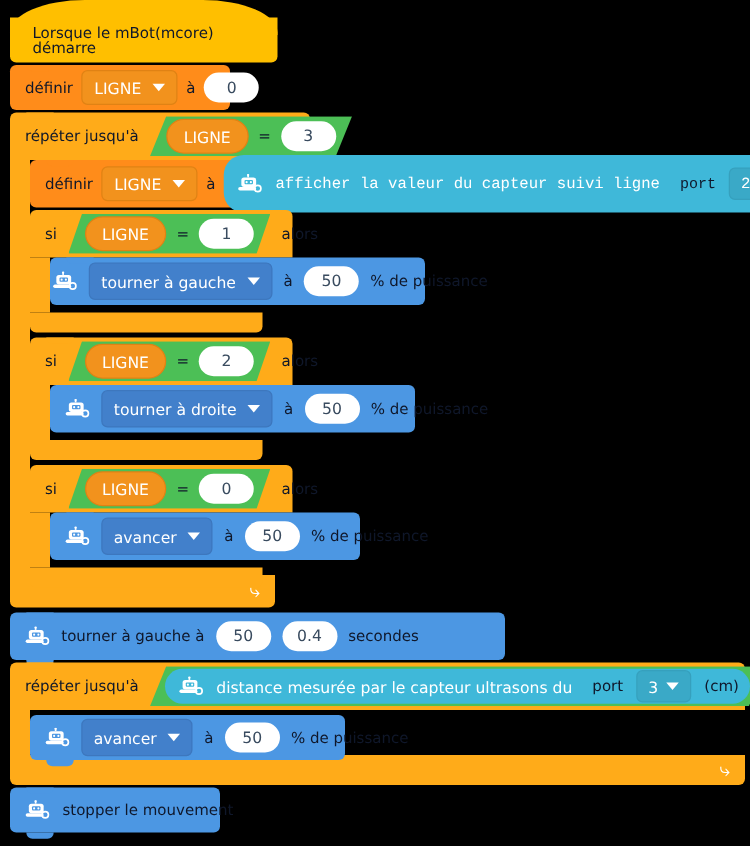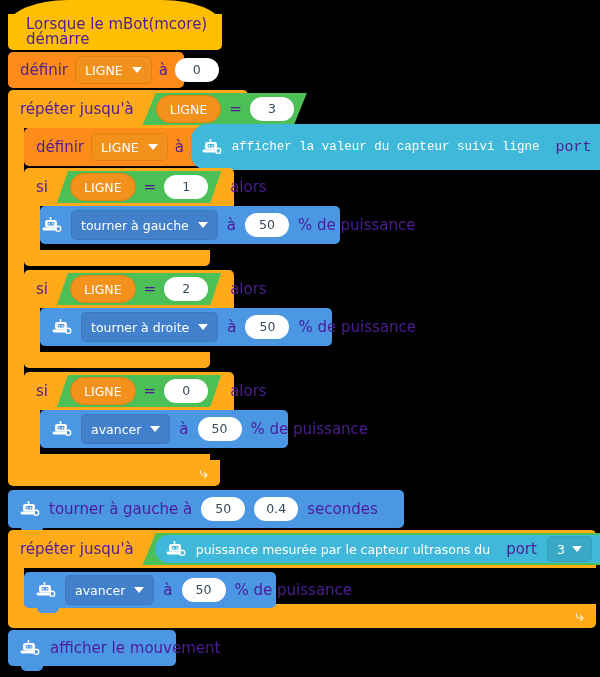--- a/index.html
+++ b/index.html
@@ -8,21 +8,21 @@
     font-family:"DejaVu Sans","Liberation Sans",sans-serif;
     font-size:12.5px;
     overflow:hidden;
     position:relative;
   }
   .canvas{position:relative;width:600px;height:677px;background:#000;}
 
   
   .blk{position:absolute;box-sizing:border-box;display:flex;align-items:center;}
   .row{display:flex;align-items:center;gap:7px;white-space:nowrap;}
-  .lbl{color:#4c1d95;font-size:15px;line-height:1;}
+  .lbl{color:#0f172a;font-size:12px;line-height:1;}
 
   
   .stack{border-radius:5px;}
 
   
   .notch-top::before{
     content:"";position:absolute;left:13px;top:-0.5px;width:22px;height:5px;
     background:inherit;border-radius:0 0 5px 5px;
   }
   .bump-bot::after{
@@ -295,21 +295,21 @@
           <svg class="robot" viewBox="0 0 26 18">
             <rect x="6" y="3" width="14" height="9" rx="2.5" fill="#fff"></rect>
             <rect x="9" y="5.5" width="8" height="4" rx="1" fill="#3FB8D9"></rect>
             <circle cx="11" cy="7.5" r="1" fill="#fff"></circle>
               <circle cx="15" cy="7.5" r="1" fill="#fff"></circle>
             <rect x="3" y="12" width="17" height="3.4" rx="1.7" fill="#fff"></rect>
             <circle cx="21.5" cy="13.5" r="3" fill="none" stroke="#fff" stroke-width="1.6"></circle>
             <rect x="11.6" y="0" width="1.6" height="3" fill="#fff"></rect>
             <circle cx="12.4" cy="0.8" r="1.1" fill="#fff"></circle>
           </svg>
-          <span>puissance mesurée par le capteur ultrasons du</span>
+          <span>distance mesurée par le capteur ultrasons du</span>
           <span class="lbl" style="margin-left:6px;">port</span>
           <span class="dropdown dd-sense" style="height:24px;gap:7px;">
             <span>3</span>
             <i class="caret"></i>
           </span>
           <span class="lbl">(cm)</span>
         </span>
 
       </span>
     </div>
@@ -346,17 +346,17 @@
       <svg class="robot" viewBox="0 0 26 18">
         <rect x="6" y="3" width="14" height="9" rx="2.5" fill="#fff"></rect>
         <rect x="9" y="5.5" width="8" height="4" rx="1" fill="#4C97E3"></rect>
         <circle cx="11" cy="7.5" r="1" fill="#fff"></circle>
           <circle cx="15" cy="7.5" r="1" fill="#fff"></circle>
         <rect x="3" y="12" width="17" height="3.4" rx="1.7" fill="#fff"></rect>
         <circle cx="21.5" cy="13.5" r="3" fill="none" stroke="#fff" stroke-width="1.6"></circle>
         <rect x="11.6" y="0" width="1.6" height="3" fill="#fff"></rect>
         <circle cx="12.4" cy="0.8" r="1.1" fill="#fff"></circle>
       </svg>
-      <span class="lbl">afficher le mouvement</span>
+      <span class="lbl">stopper le mouvement</span>
     </div>
   </div>
 
 </div>
 
 </body></html>

